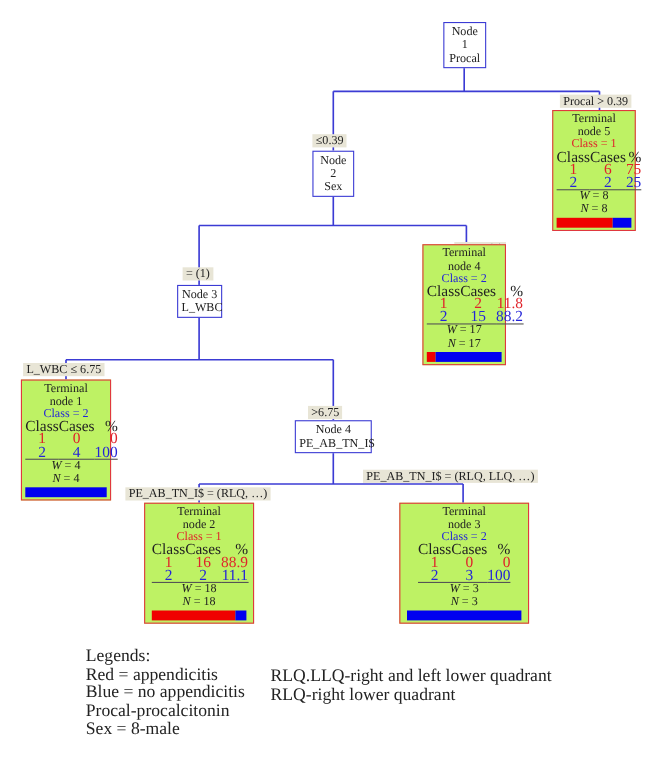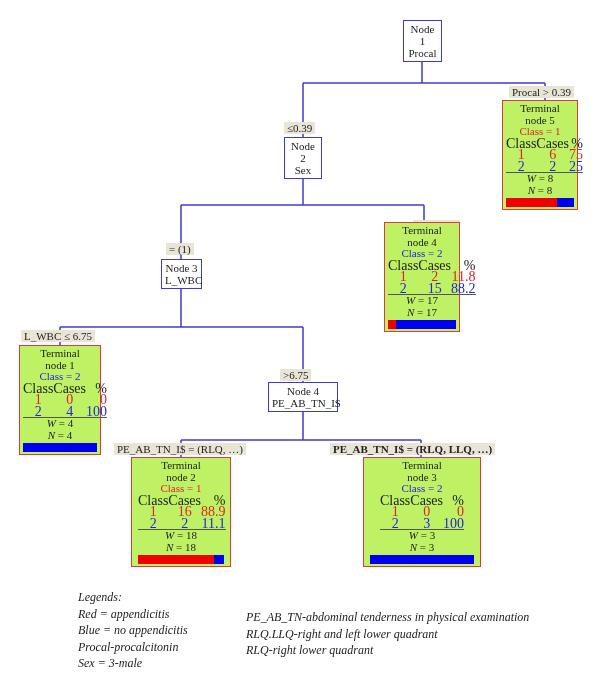--- a/index.html
+++ b/index.html
@@ -20,21 +20,21 @@
   .term td.c2 { text-align:center; width:32%; }
   .term td.c3 { text-align:right; }
   .term tr.r1 td { color:#e0222a; }
   .term tr.r2 td { color:#2424d8; border-bottom:1.5px solid #555; }
   .term tr.hdr td { color:#222; }
   .term .wn { font-style:normal; }
   .term .wn i { font-style:italic; }
   .bar { display:flex; height:9px; margin-top:2px; }
   .bar .red { background:#f00000; }
   .bar .blue { background:#0000f0; }
-  .legend { position:absolute; font-size:12px; line-height:16.5px; color:#222;font-style:italic; }
+  .legend { position:absolute; font-size:16px; line-height:16.5px; color:#222; }
 </style>
 </head>
 <body>
 
 <svg class="lines" width="600" height="694">
   <g stroke="#3b3bd4" stroke-width="1.5" fill="none">
     <line x1="422" y1="47" x2="422" y2="83"></line>
     <line x1="303" y1="83" x2="545" y2="83"></line>
     <line x1="545" y1="83" x2="545" y2="100"></line>
     <line x1="303" y1="83" x2="303" y2="137"></line>
@@ -70,21 +70,21 @@
   <div>PE_AB_TN_I$</div>
 </div>
 
 <div class="cond" style="left:509px; top:86px;">Procal &gt; 0.39</div>
 <div class="cond" style="left:284px; top:122px;">≤0.39</div>
 <div class="cond" style="left:389px; top:220px;margin-left:24px;">Sex = (2)</div>
 <div class="cond" style="left:166px; top:243px;">= (1)</div>
 <div class="cond" style="left:21px; top:330px;">L_WBC ≤ 6.75</div>
 <div class="cond" style="left:280px; top:369px;">&gt;6.75</div>
 <div class="cond" style="left:114px; top:443px;">PE_AB_TN_I$ = (RLQ, …)</div>
-<div class="cond" style="left:330px; top:443px;font-weight:bold;">PE_AB_TN_I$ = (RLQ, LLQ, …)</div>
+<div class="cond" style="left:330px; top:427px;">PE_AB_TN_I$ = (RLQ, LLQ, …)</div>
 
 <div class="term" style="left:502px; top:100px; width:76px;">
   <div>Terminal</div>
   <div>node 5</div>
   <div class="cls-red">Class = 1</div>
   <table>
     <tbody>
         <tr class="hdr">
           <td class="c1">Class</td>
           <td class="c2">Cases</td>
@@ -232,19 +232,18 @@
     <div class="red" style="flex: 0 1 0%;"></div>
     <div class="blue" style="flex: 1 1 0%;"></div>
   </div>
 </div>
 
 <div class="legend" style="left:78px; top:589px;">
   <div>Legends:</div>
   <div>Red = appendicitis</div>
   <div>Blue = no appendicitis</div>
   <div>Procal-procalcitonin</div>
-  <div>Sex = 3-male</div>
+  <div>Sex = 8-male</div>
 </div>
 <div class="legend" style="left:246px; top:607px;">
-  <div style="margin-top:2px;">PE_AB_TN-abdominal tenderness in physical examination</div>
   <div>RLQ.LLQ-right and left lower quadrant</div>
   <div>RLQ-right lower quadrant</div>
 </div>
 
 </body></html>

